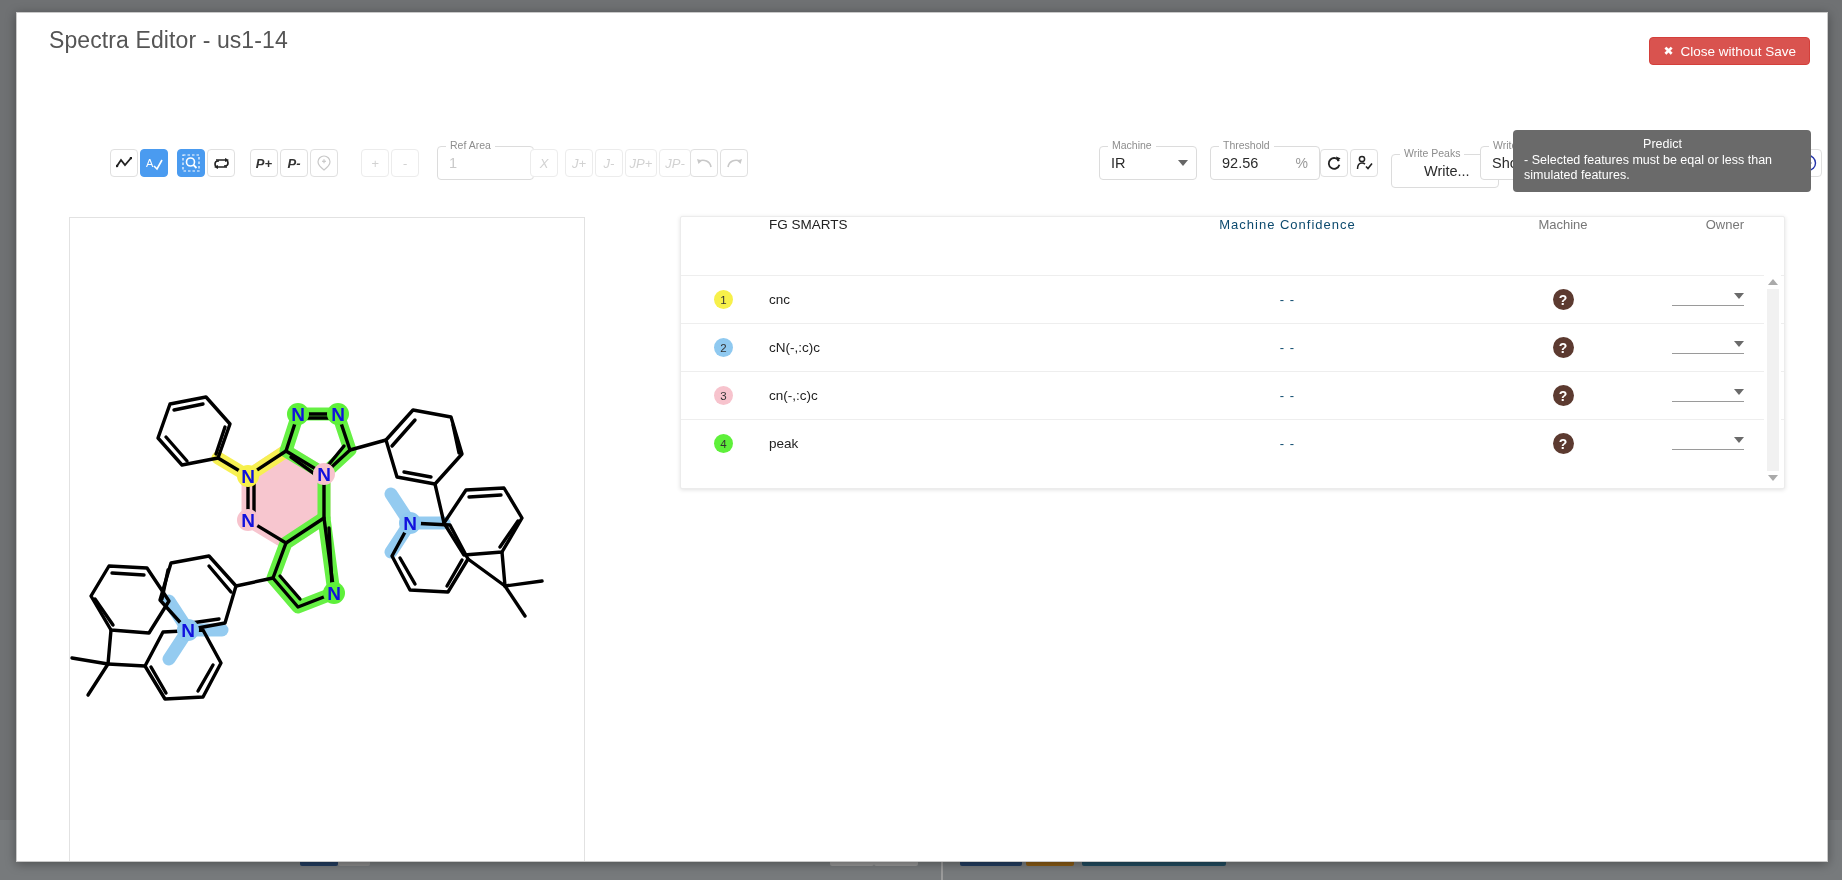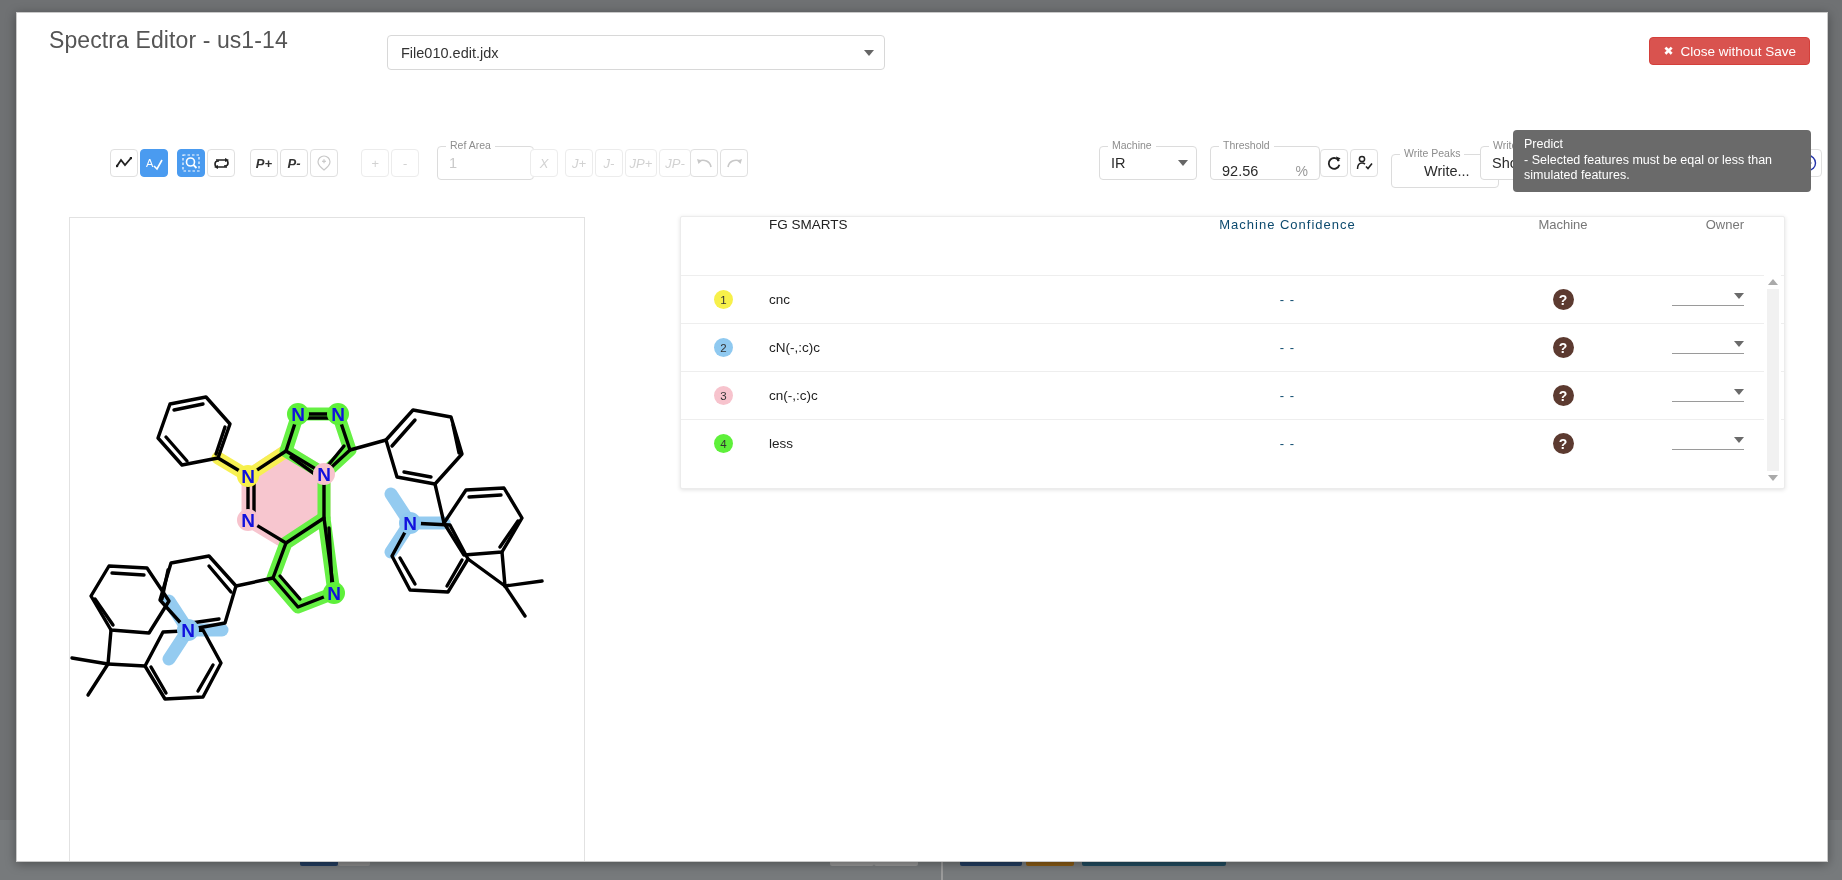--- a/index.html
+++ b/index.html
@@ -151,21 +151,21 @@
   .tbl-scroll .dn { bottom:4px; border-top:6px solid #aaa; }
 
   
   .tooltip {
     position: absolute; left: 1496px; top: 117px;
     width: 298px; background: #6a6a6a; color: #fff;
     border-radius: 4px; padding: 7px 10px 9px 11px;
     font-size: 12.5px; line-height: 15px;
     z-index: 30;
   }
-  .tooltip .tt-title { margin-bottom: 1px; }
+  .tooltip .tt-title { margin-bottom: 1px; text-align: center; }
 
   
   svg.ic { display:block; }
 </style>
 </head>
 <body>
 
 <div class="backdrop"></div>
 <div class="bg-strip">
   <div class="bg-chip" style="left:300px;width:38px;height:34px;background:#1f3a5f;"></div>
@@ -176,24 +176,20 @@
   <div class="bg-chip" style="left:1026px;width:48px;height:32px;background:#8a5a10;"></div>
   <div class="bg-chip" style="left:1082px;width:144px;height:32px;background:#1e4a5e;"></div>
   <div style="position:absolute;left:941px;top:0;bottom:0;width:2px;background:#9b9b9b;"></div>
 </div>
 
 <div class="modal">
 
   <div class="header">
     <div class="title">Spectra Editor - us1-14</div>
 
-    <div class="file-select">
-      <span>File010.edit.jdx</span>
-      <span class="caret"></span>
-    </div>
 
     <div class="close-btn">
       <span class="x">✖</span>
       <span>Close without Save</span>
     </div>
   </div>
 
   <div class="toolbar">
 
     <div class="tb" style="left:93px; top:76px;">
@@ -273,21 +269,21 @@
           </svg>
       </div>
     </div>
 
     <div class="field" style="position:absolute; left:1082px; top:73px; width:98px;">
       <span class="lg">Machine</span>
       <span class="val">IR</span>
       <span class="caret"></span>
     </div>
 
-    <div class="field" style="position:absolute; left:1193px; top:73px; width:110px;align-items:flex-end;">
+    <div class="field" style="position:absolute; left:1193px; top:73px; width:110px;">
       <span class="lg">Threshold</span>
       <span class="val">92.56</span>
       <span class="suffix">%</span>
     </div>
 
     <div class="tb" style="left:1303px; top:76px;">
       <div class="btn">
         <svg class="ic" width="16" height="16" viewBox="0 0 16 16">
             <path d="M13 6 A5.4 5.4 0 1 0 13.4 9.8" fill="none" stroke="#222" stroke-width="1.8"></path>
             <polygon points="10,1.5 14.5,3.2 11.3,6.6" fill="#222"></polygon>
@@ -531,21 +527,21 @@
           <div class="owner-sel">
               <span class="caret"></span>
             </div>
         </div>
       </div>
 
       <div class="row">
         <div class="c-idx">
           <div class="badge" style="background:#5ef03a">4</div>
         </div>
-        <div class="c-smarts">less</div>
+        <div class="c-smarts">peak</div>
         <div class="c-conf">- -</div>
         <div class="c-mach">
           <div class="qmark">?</div>
         </div>
         <div class="c-owner">
           <div class="owner-sel">
               <span class="caret"></span>
             </div>
         </div>
       </div>

